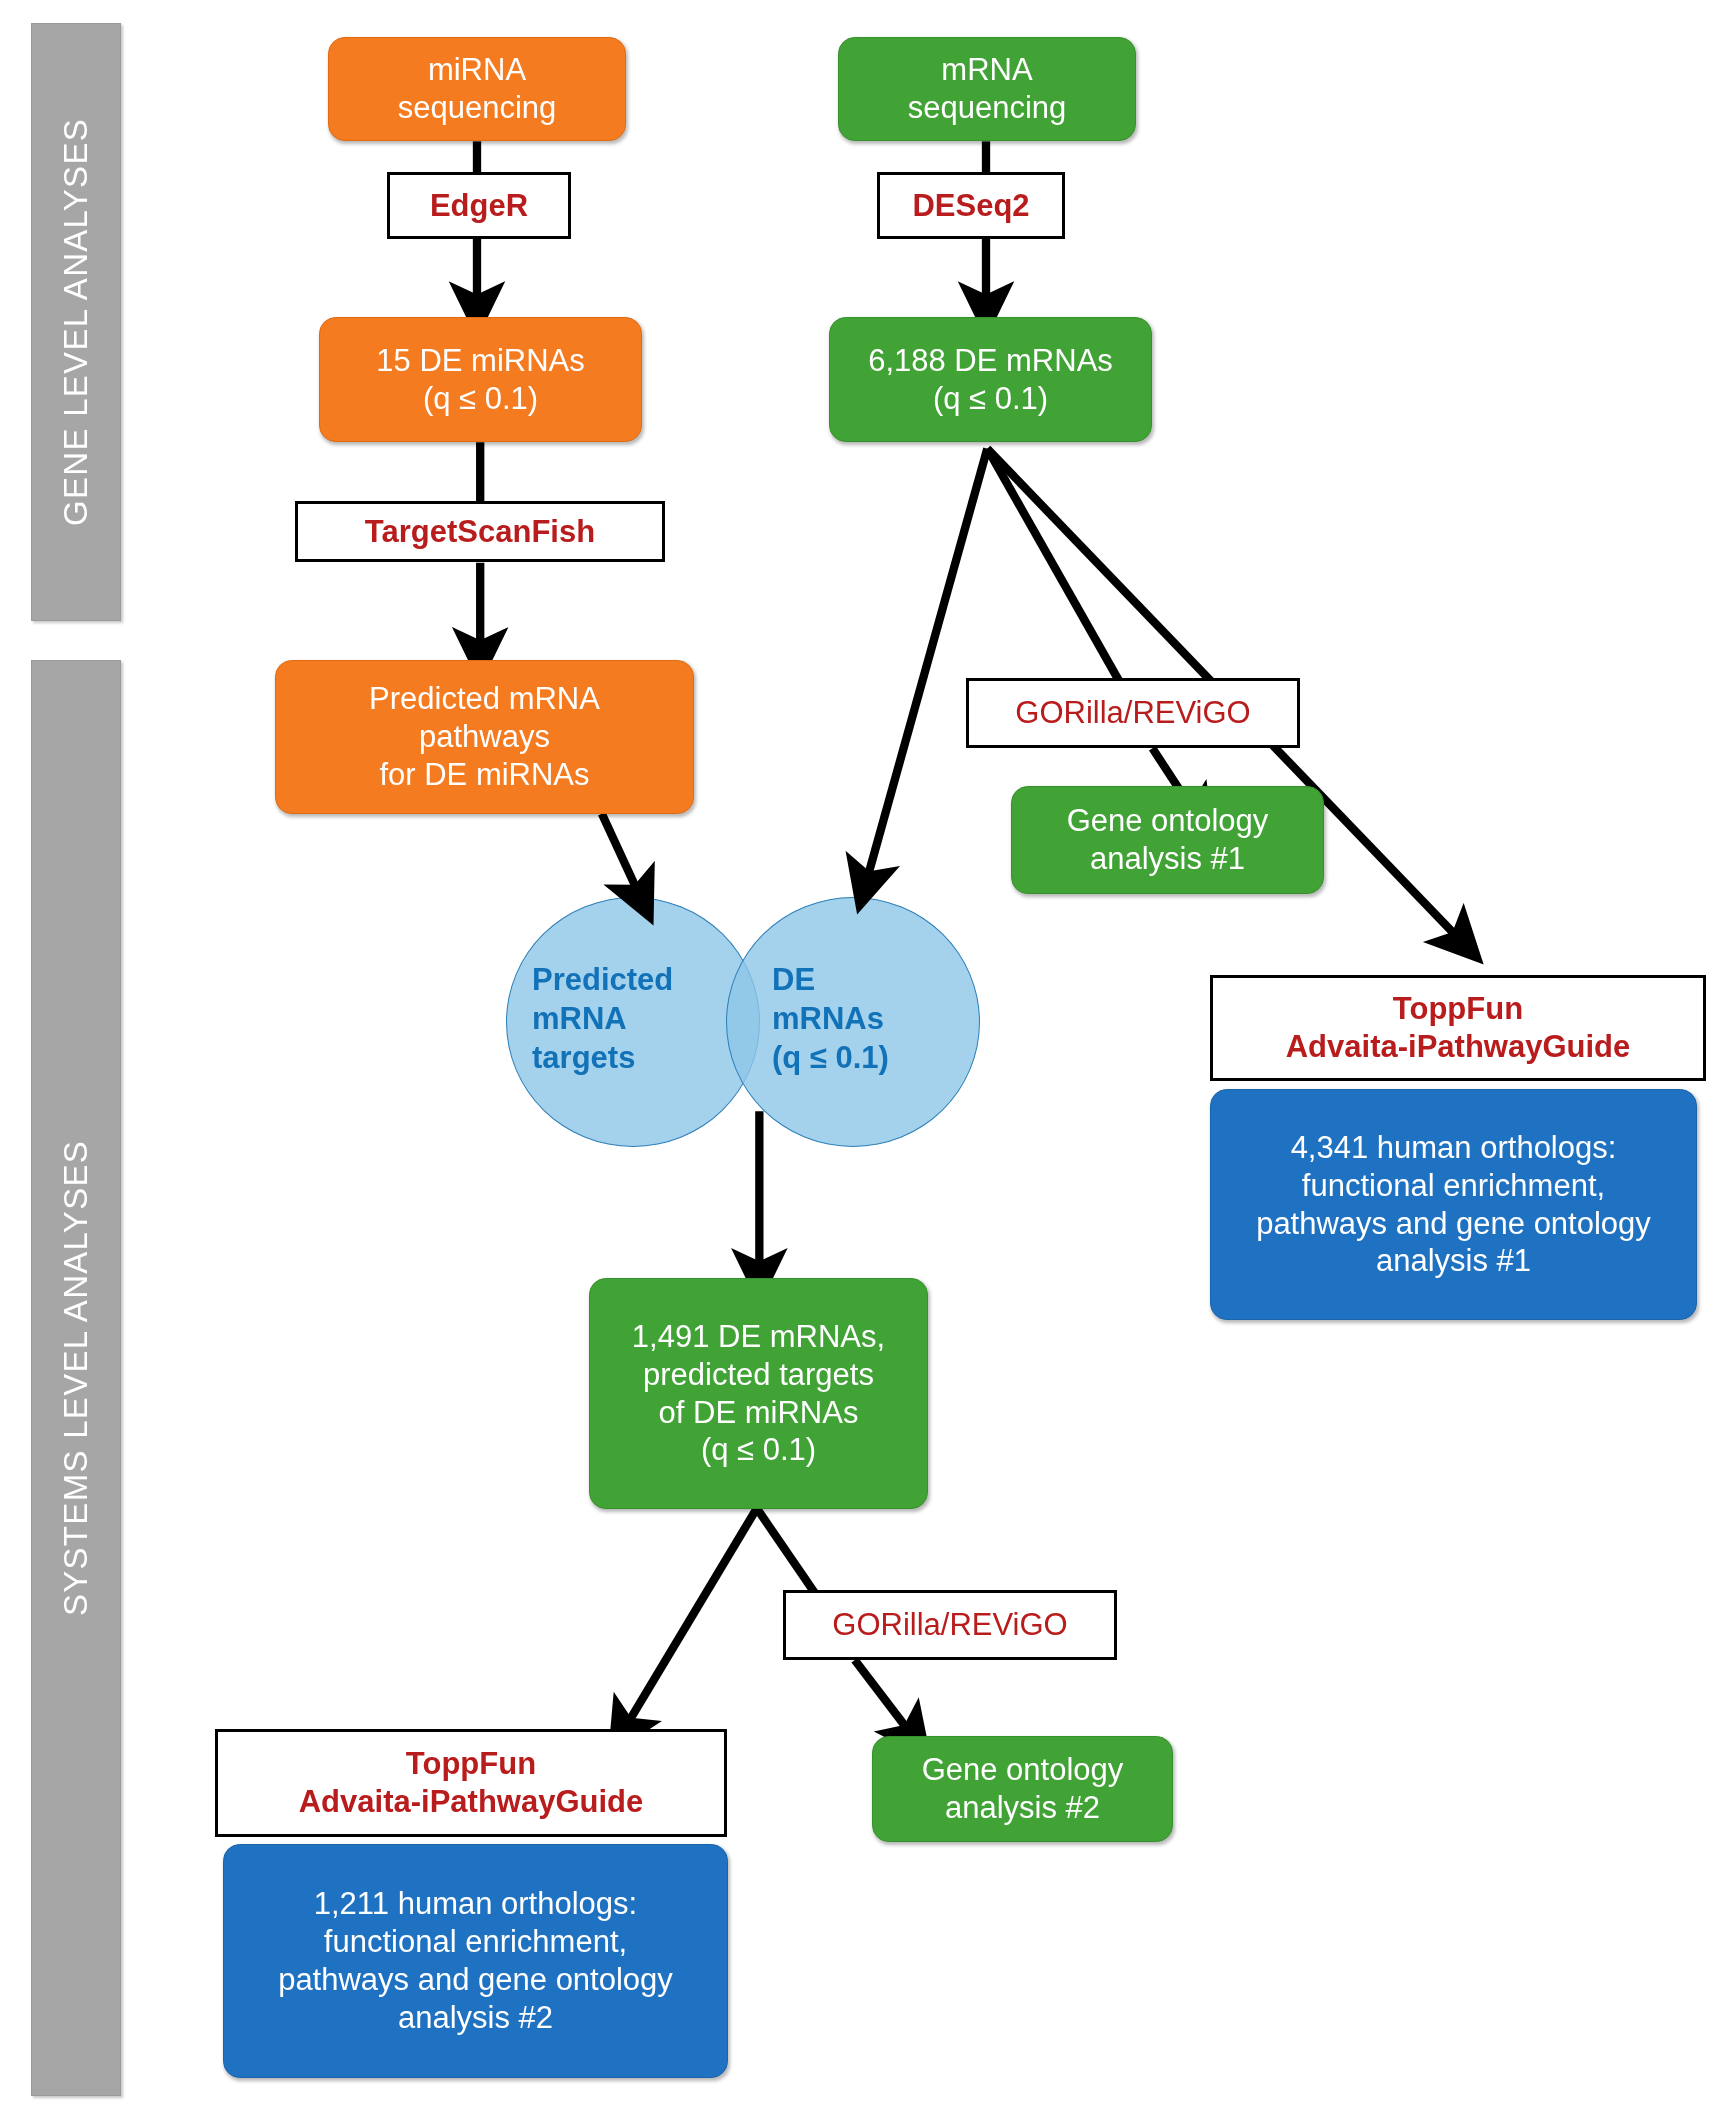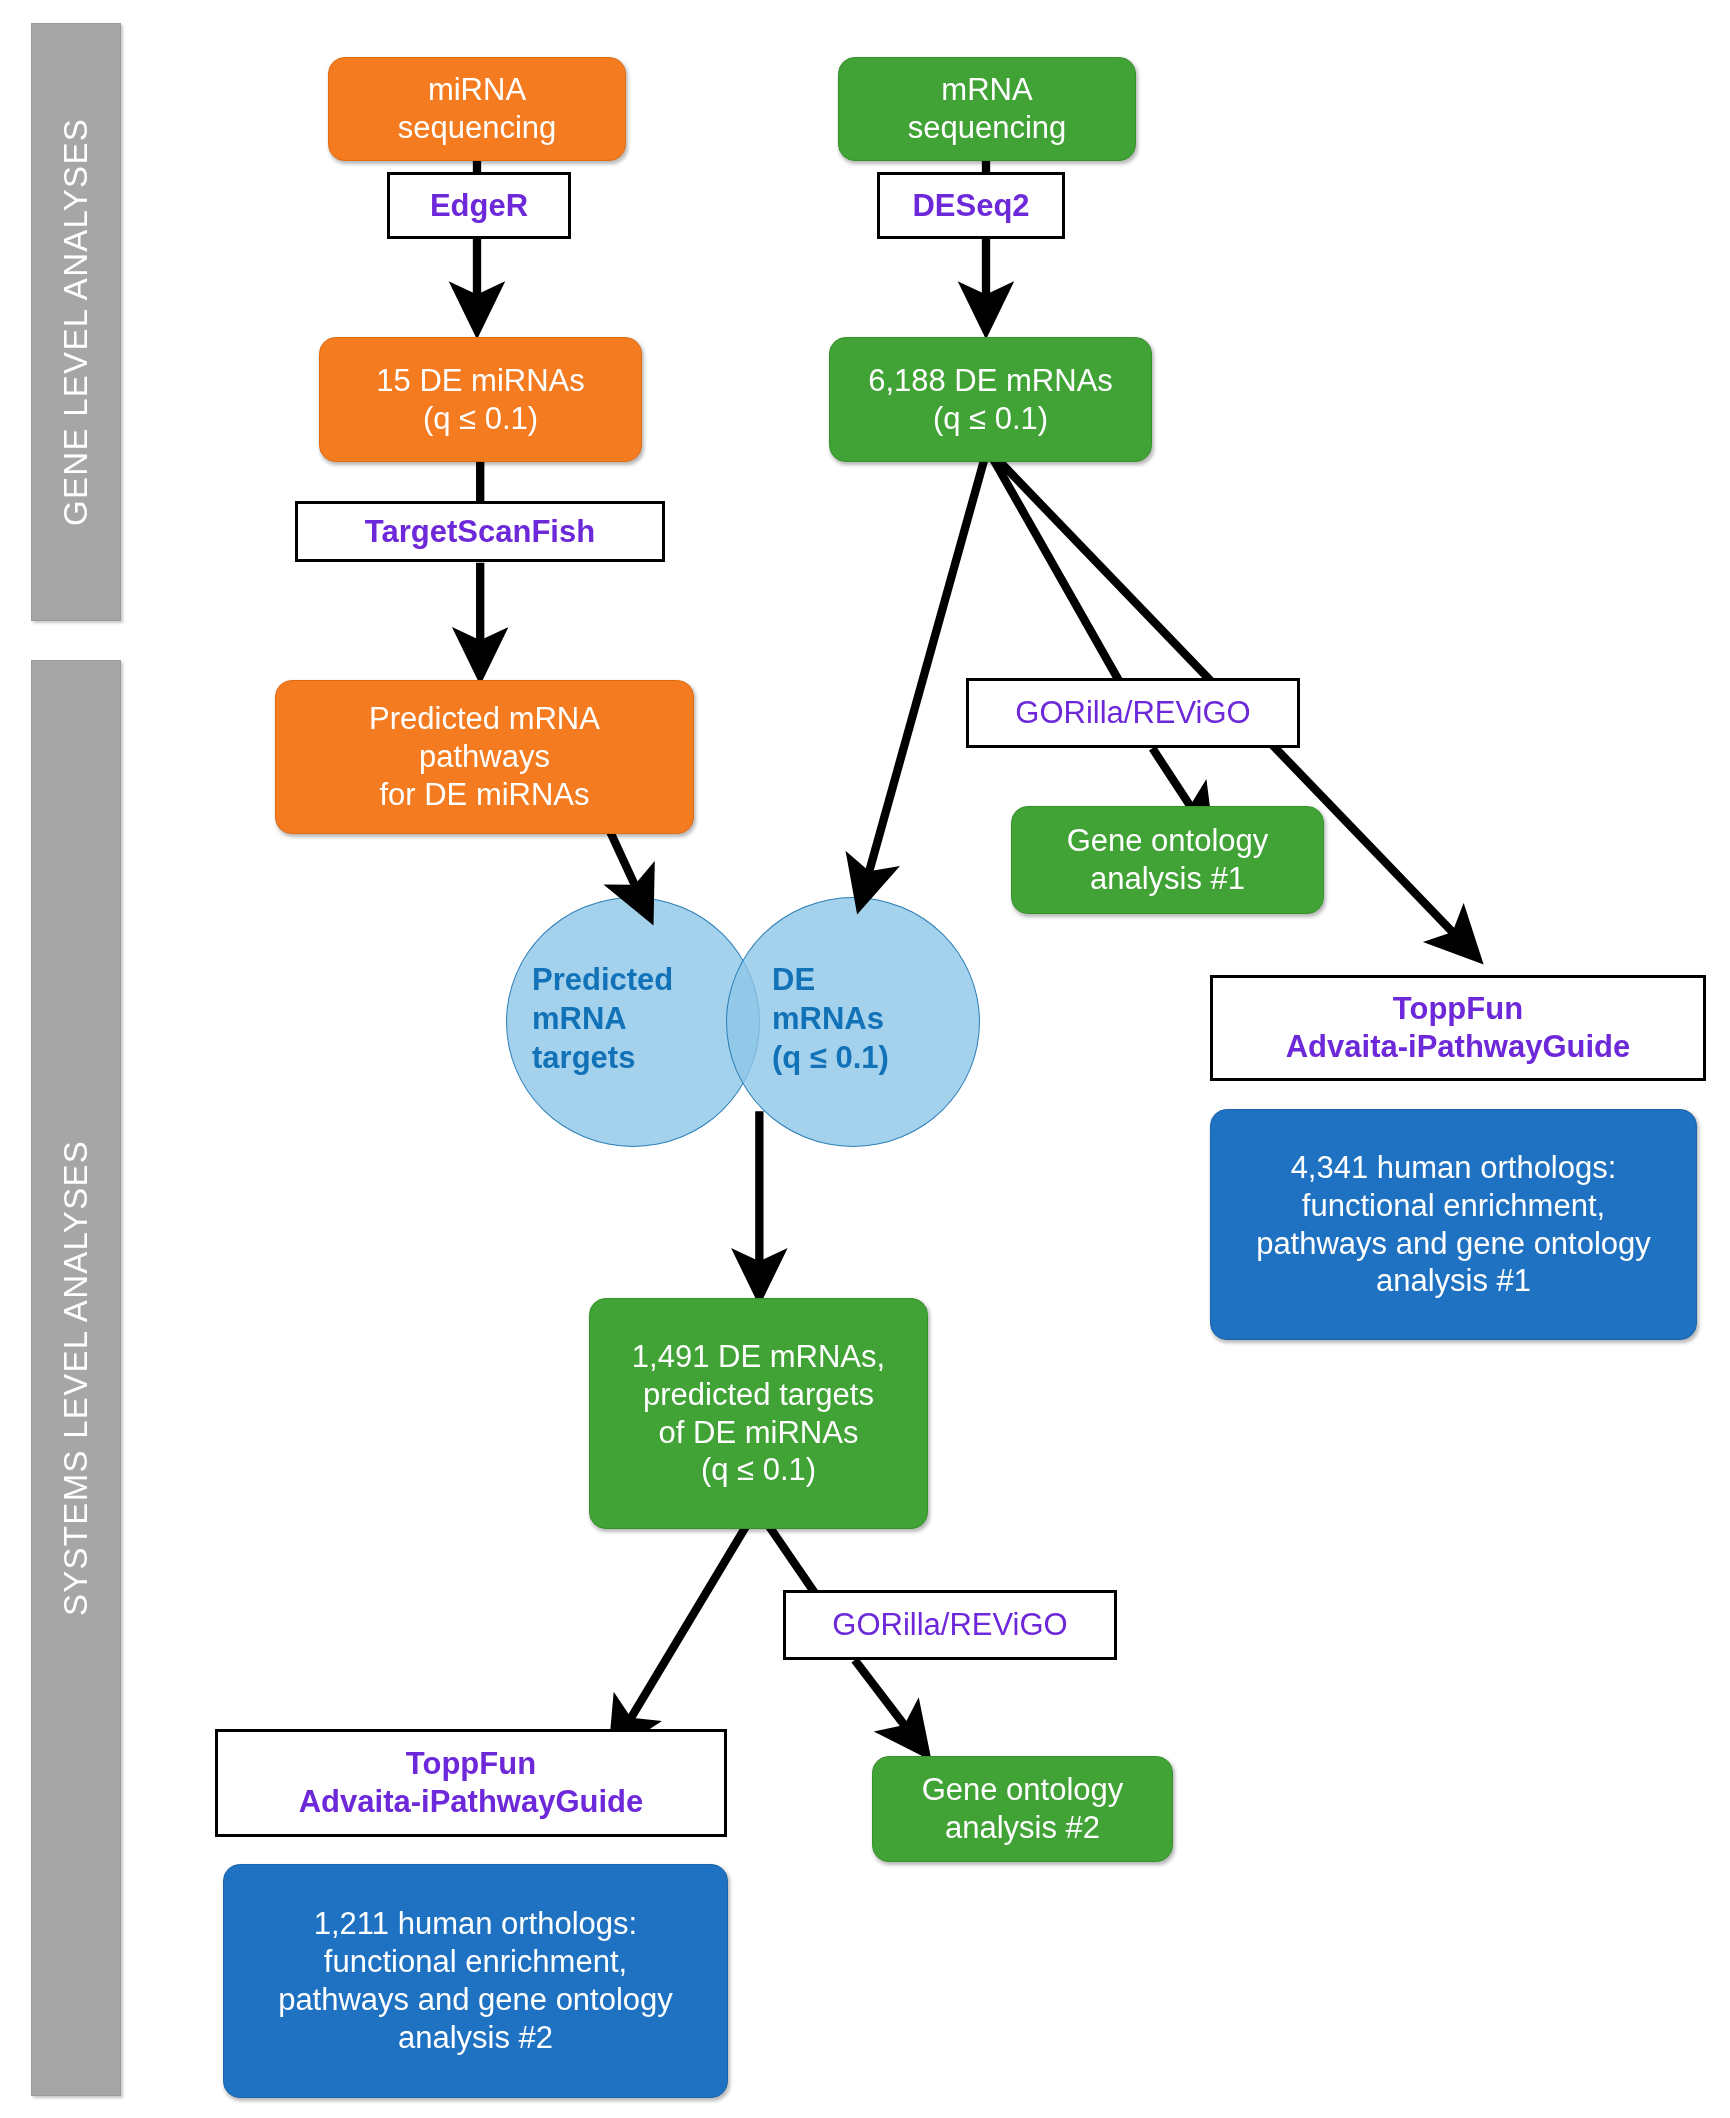--- a/index.html
+++ b/index.html
@@ -44,29 +44,28 @@
     text-align:center;
     line-height:1.22;
     white-space:pre-line;
   }
   .rounded{
     border-radius:16.7px;
     color:#ffffff;
     font-size:31px;
     font-weight:400;
     box-shadow:1.9px 2.6px 3.8px rgba(0,0,0,.28);
-    margin-top:20px;
   }
   .orange{background:#f47b20;border:1.3px solid #e06b10;}
   .green{background:#41a336;border:1.3px solid #36912c;}
   .blue{background:#1f72c2;border:1.3px solid #1b63ab;}
   .tool{
     background:#ffffff;
     border:3.2px solid #000000;
-    color:#6d28d9;
+    color:#b91c1c;
     font-size:31px;
     font-weight:700;
     border-radius:0;
     z-index:6;
   }
   .tool.lighter{font-weight:400;}
   
   .venn-circle{
     position:absolute;
     border-radius:50%;

